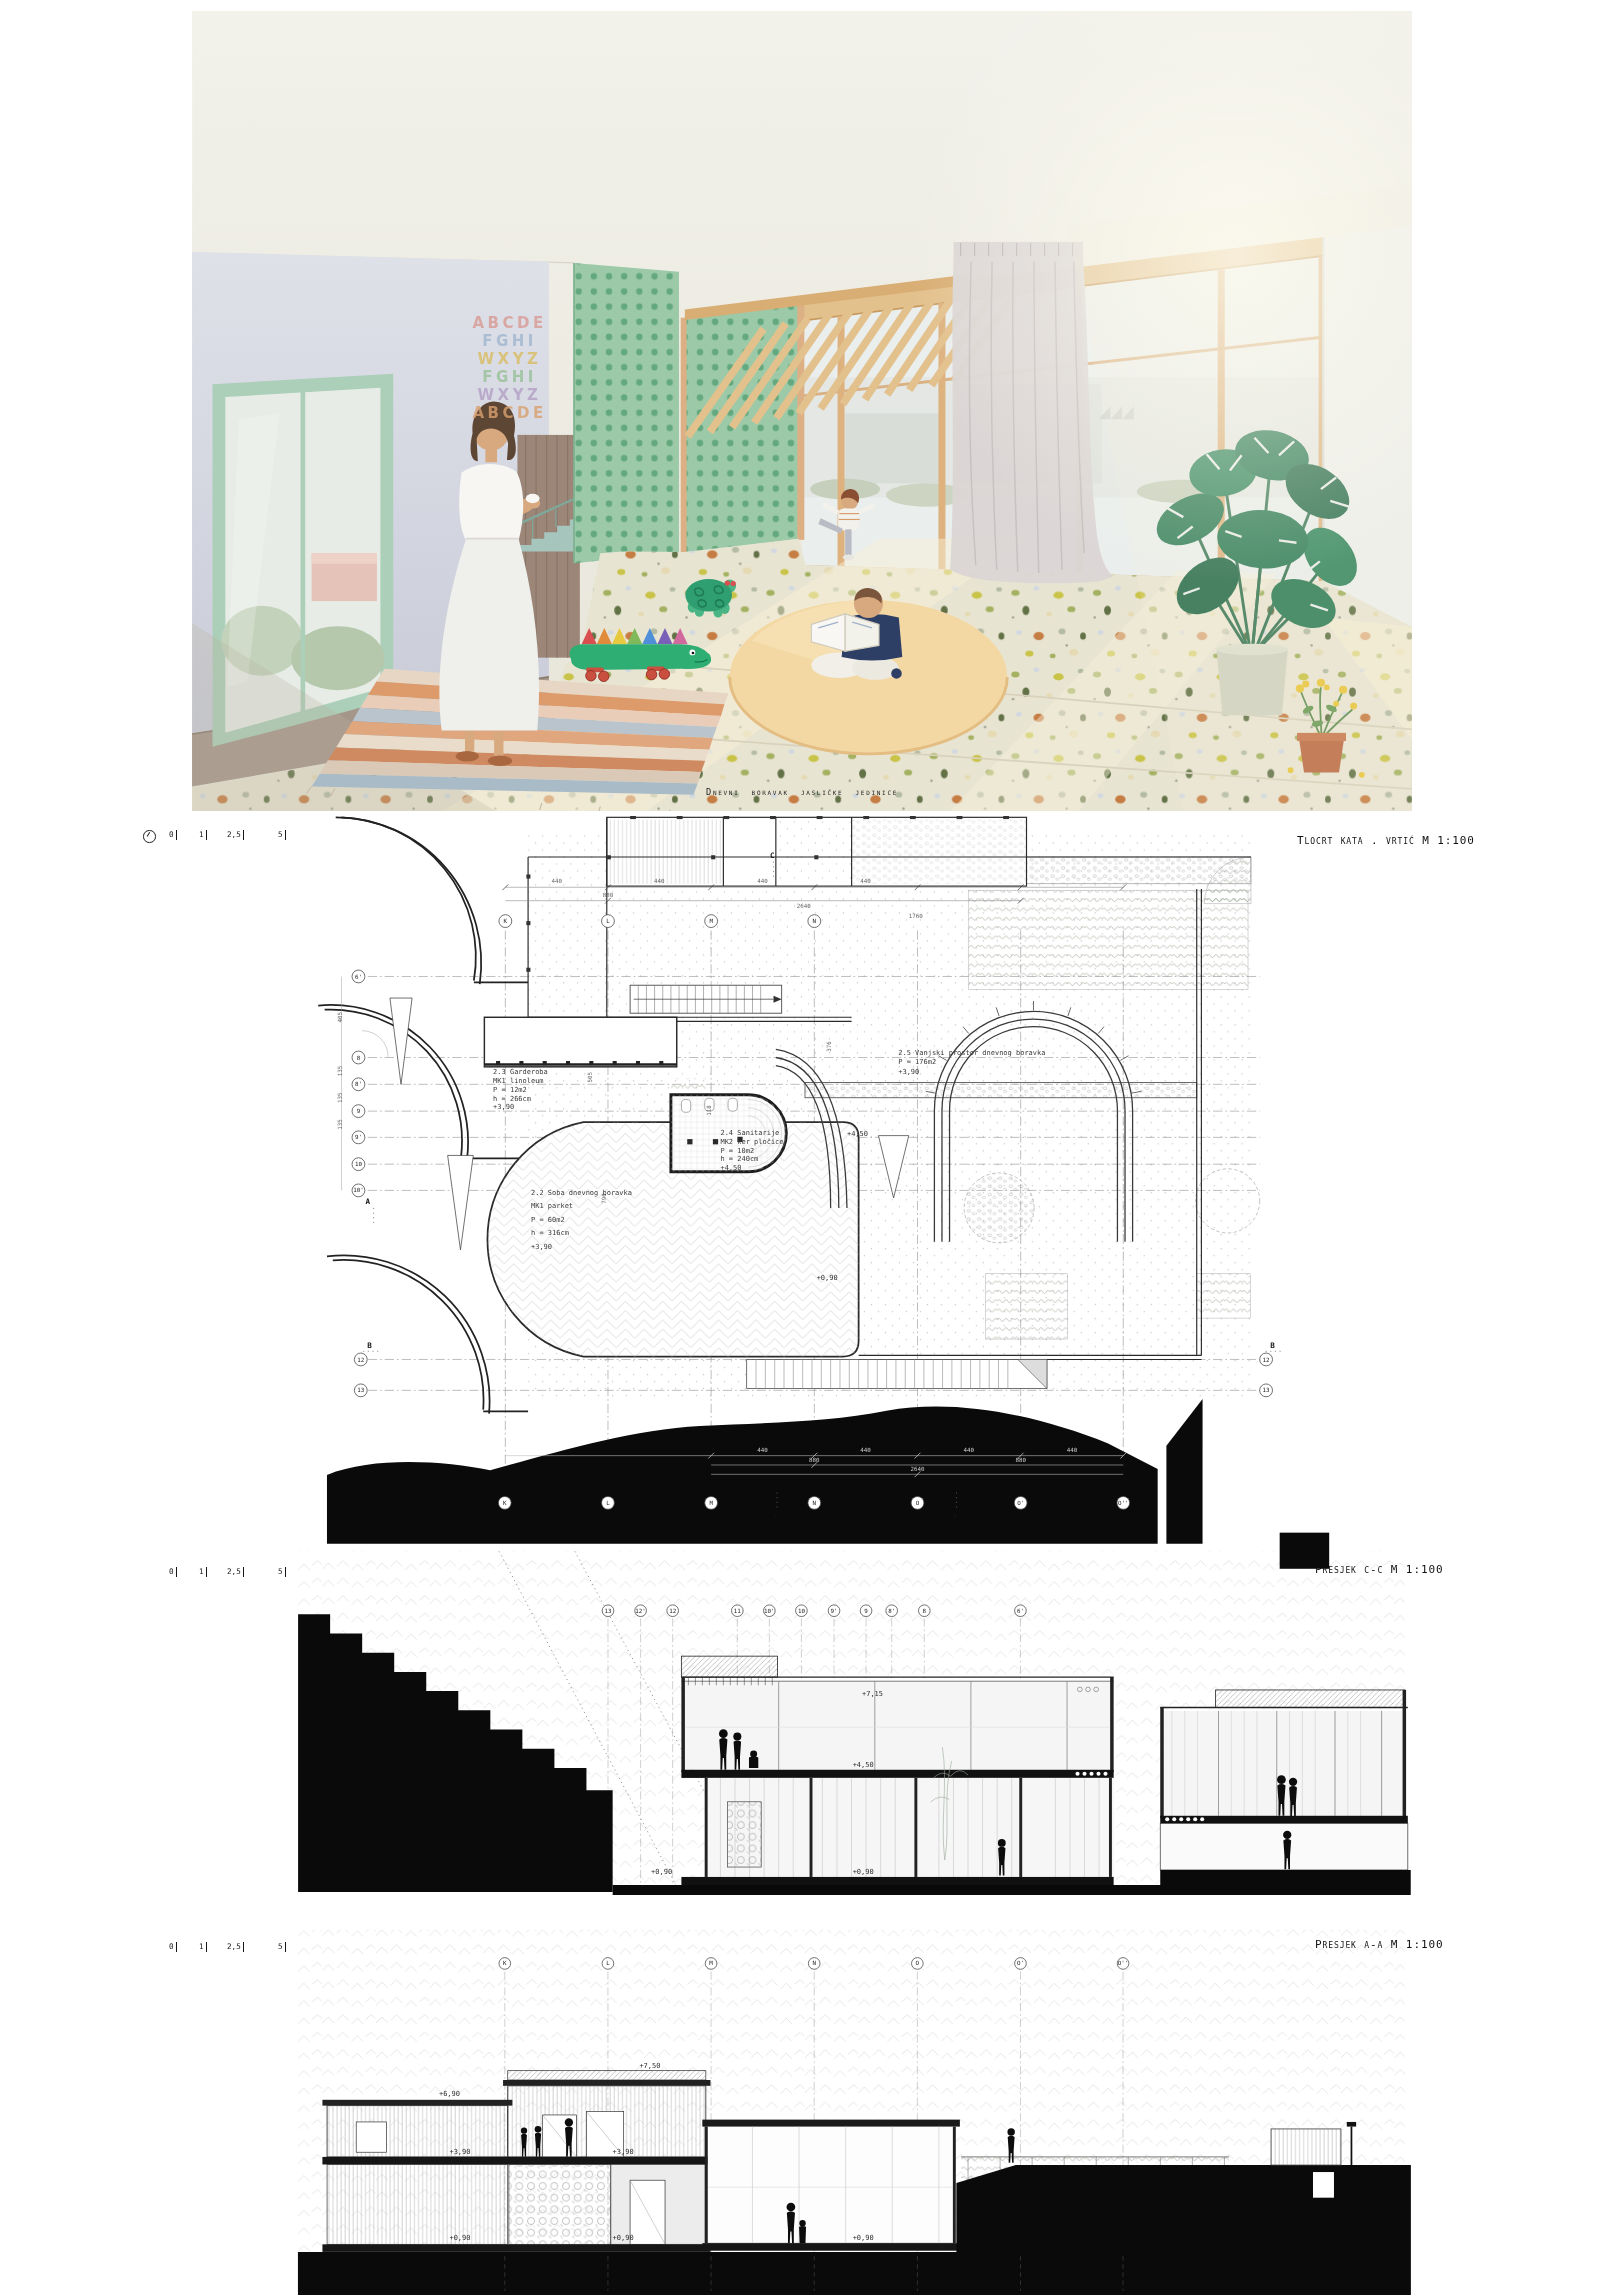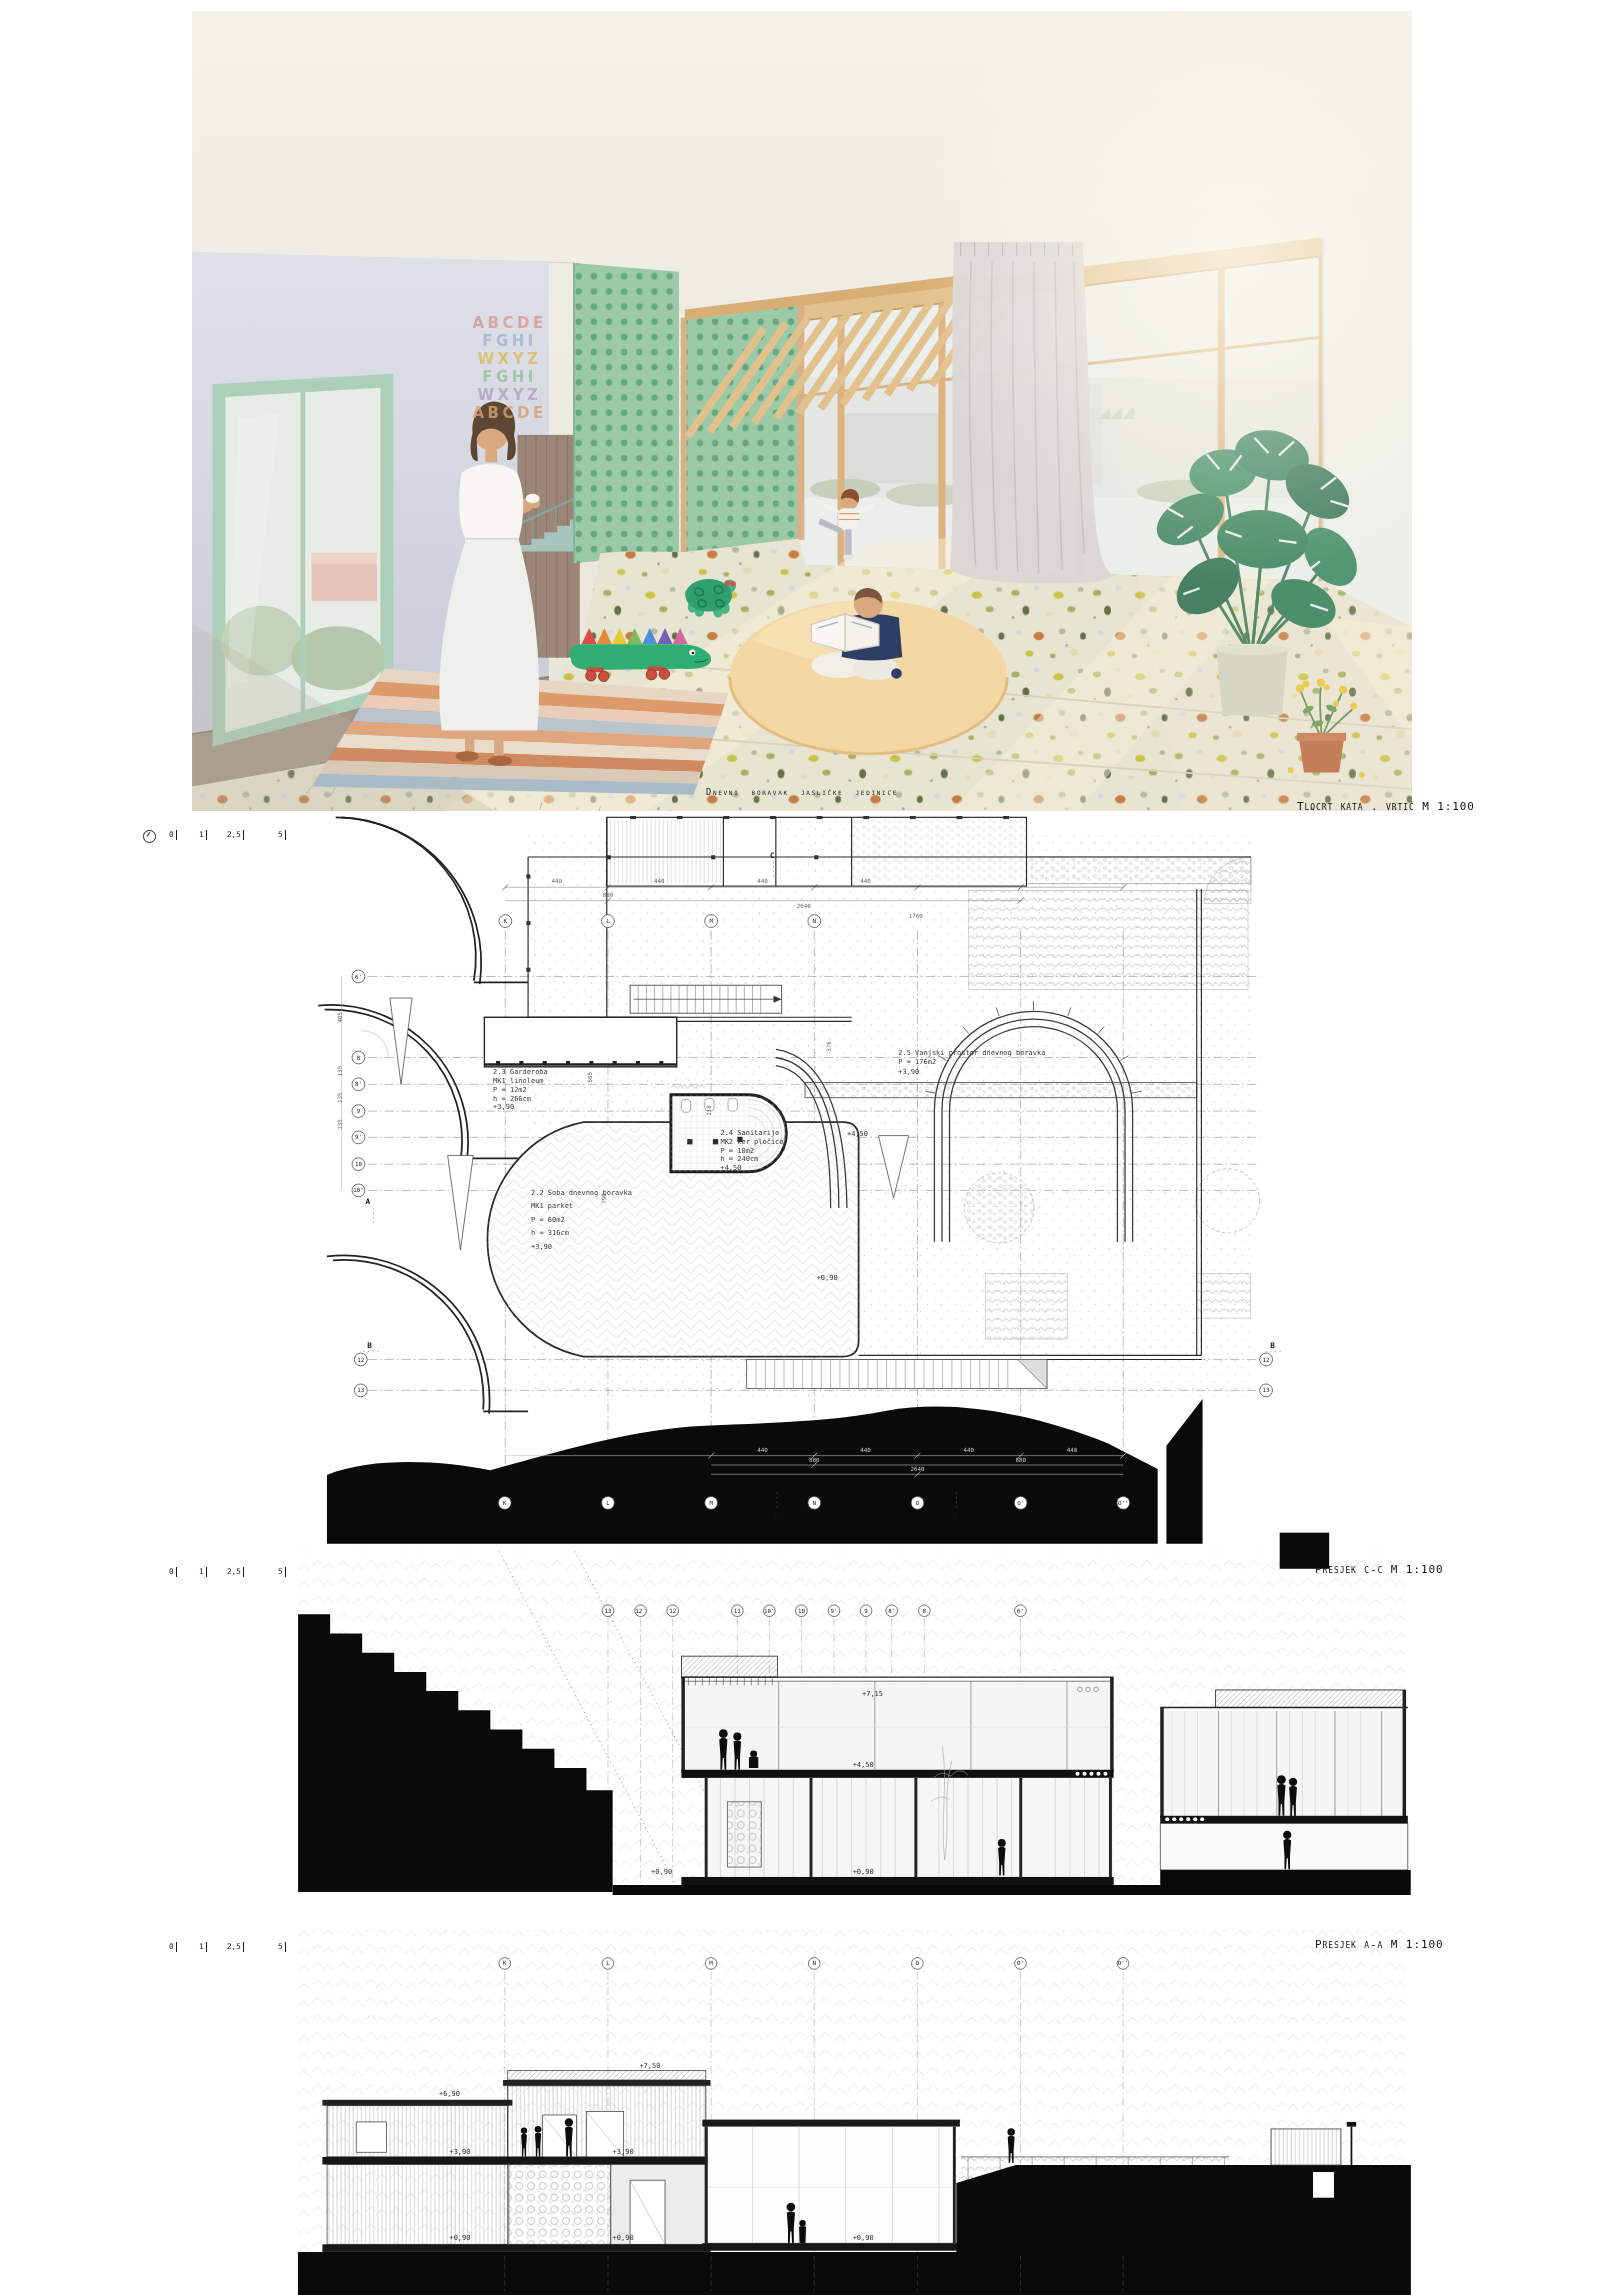--- a/index.html
+++ b/index.html
@@ -481,21 +481,21 @@
   <div>ABCDE</div>
   <div>FGHI</div>
   <div>WXYZ</div>
   <div>FGHI</div>
   <div>WXYZ</div>
   <div>ABCDE</div>
 </div>
 <div class="cap">Dnevni boravak jasličke jedinice</div>
 </div>
 
-<div class="ttl" style="left:1297px;top:800px">Tlocrt kata . vrtić M 1:100</div>
+<div class="ttl" style="left:1297px;top:834px">Tlocrt kata . vrtić M 1:100</div>
 <div class="sb" style="left:143px;top:828px">
   <span class="nc"></span>
   <span class="num s0"><span>0</span><span class="tk"></span></span>
   <span class="num s1"><span>1</span><span class="tk"></span></span>
   <span class="num s2"><span>2,5</span><span class="tk"></span></span>
   <span class="num s3"><span>5</span><span class="tk"></span></span>
 </div>
 
 <svg class="abs" style="left:292px;top:816px" width="991" height="729" viewBox="500 1400 1700 1250">
 

